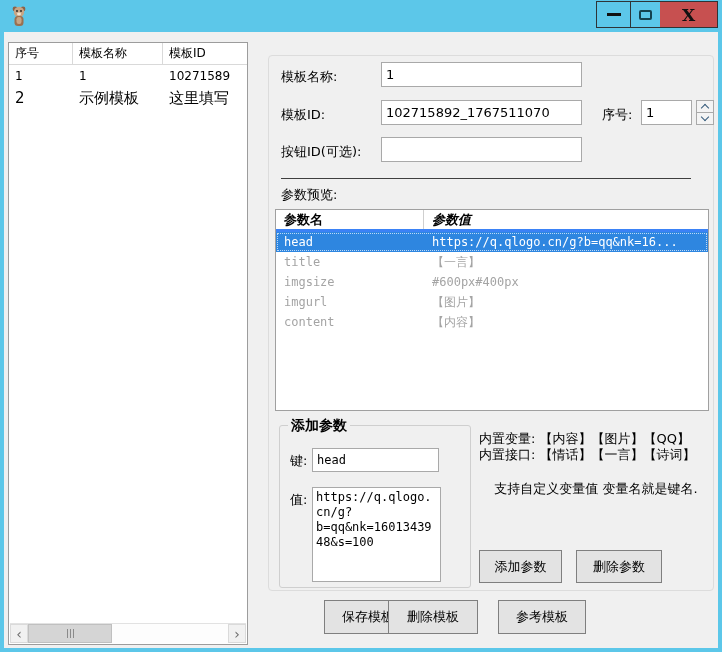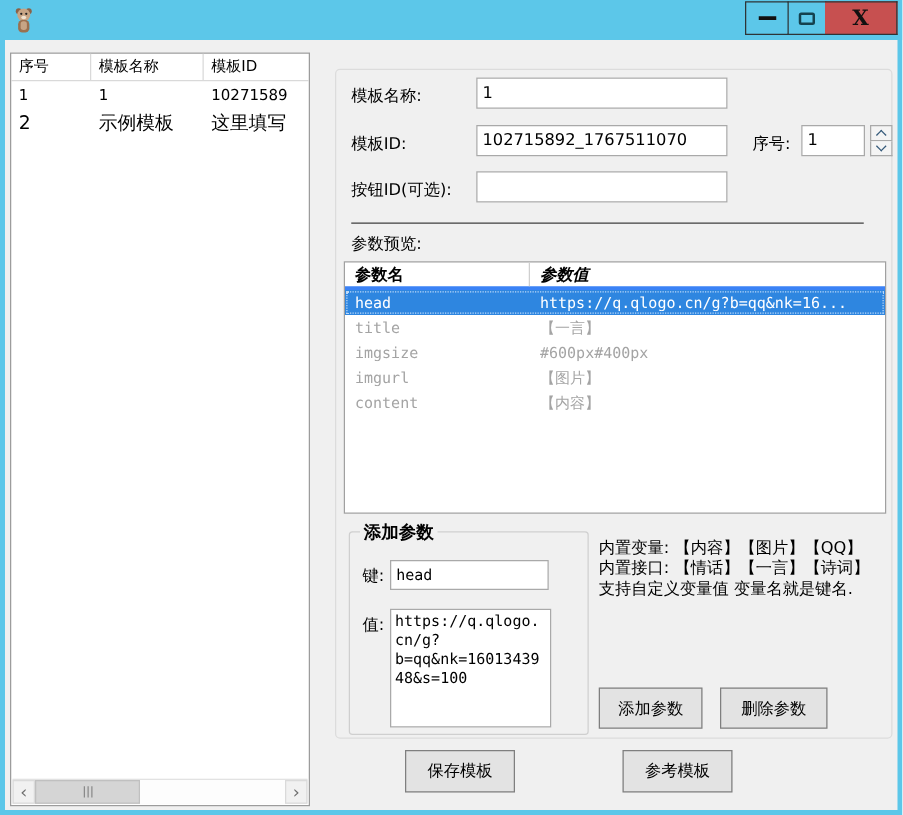--- a/index.html
+++ b/index.html
@@ -61,21 +61,21 @@
   .pl-row.selected{background:var(--selection); color:#fff; outline:1px dotted #bcd9f7; outline-offset:-2px;}
   
   .agroup{position:absolute; left:10px; top:369px; width:192px; height:163px; border:1px solid #cfcfcf; border-radius:3px;}
   .agroup .legend{position:absolute; left:8px; top:-9px; background:#F0F0F0; padding:0 3px; font-size:14px; font-weight:bold; white-space:nowrap; overflow:hidden; max-width:64px;}
   .keyinput{left:32px; top:22px; width:127px; height:24px; font-family:"DejaVu Sans Mono","Liberation Mono",monospace; font-size:12px;}
   .valarea{position:absolute; left:32px; top:61px; width:129px; height:95px; border:1px solid #a9a9a9; background:#fff;
            font-family:"DejaVu Sans Mono","Liberation Mono",monospace; font-size:12px; line-height:15px;
            resize:none; overflow:hidden; padding:2px 3px; overflow-wrap:break-word;}
   
   .hints{position:absolute; left:210px; top:375px; width:234px; font-size:13px; line-height:16px; color:#000;}
-  .hints .h3{margin-top:1px;}
+  .hints .h3{margin-top:18px;text-align:center;}
   
   .btn{position:absolute; background:#e3e3e3; border:1px solid #7f7f7f; font-size:13px; color:#000;
        display:flex; align-items:center; justify-content:center; font-family:inherit; cursor:default;}
   .b-addp{left:210px; top:494px; width:83px; height:33px;}
   .b-delp{left:307px; top:494px; width:86px; height:33px;}
   .b-save{left:274px; top:568px; width:88px; height:34px;margin-left:46px;}
   .b-del {left:384px; top:568px; width:90px; height:34px;}
   .b-ref {left:494px; top:568px; width:88px; height:34px;}
 </style>
 </head>
@@ -205,15 +205,16 @@
         <div>内置变量: 【内容】【图片】【QQ】</div>
         <div>内置接口: 【情话】【一言】【诗词】</div>
         <div class="h3">支持自定义变量值 变量名就是键名.</div>
       </div>
 
       <button class="btn b-addp">添加参数</button>
       <button class="btn b-delp">删除参数</button>
     </div>
 
     <button class="btn b-save">保存模板</button>
+    <button class="btn b-del">删除模板</button>
     <button class="btn b-ref">参考模板</button>
   </div>
 </div>
 
 </body></html>

